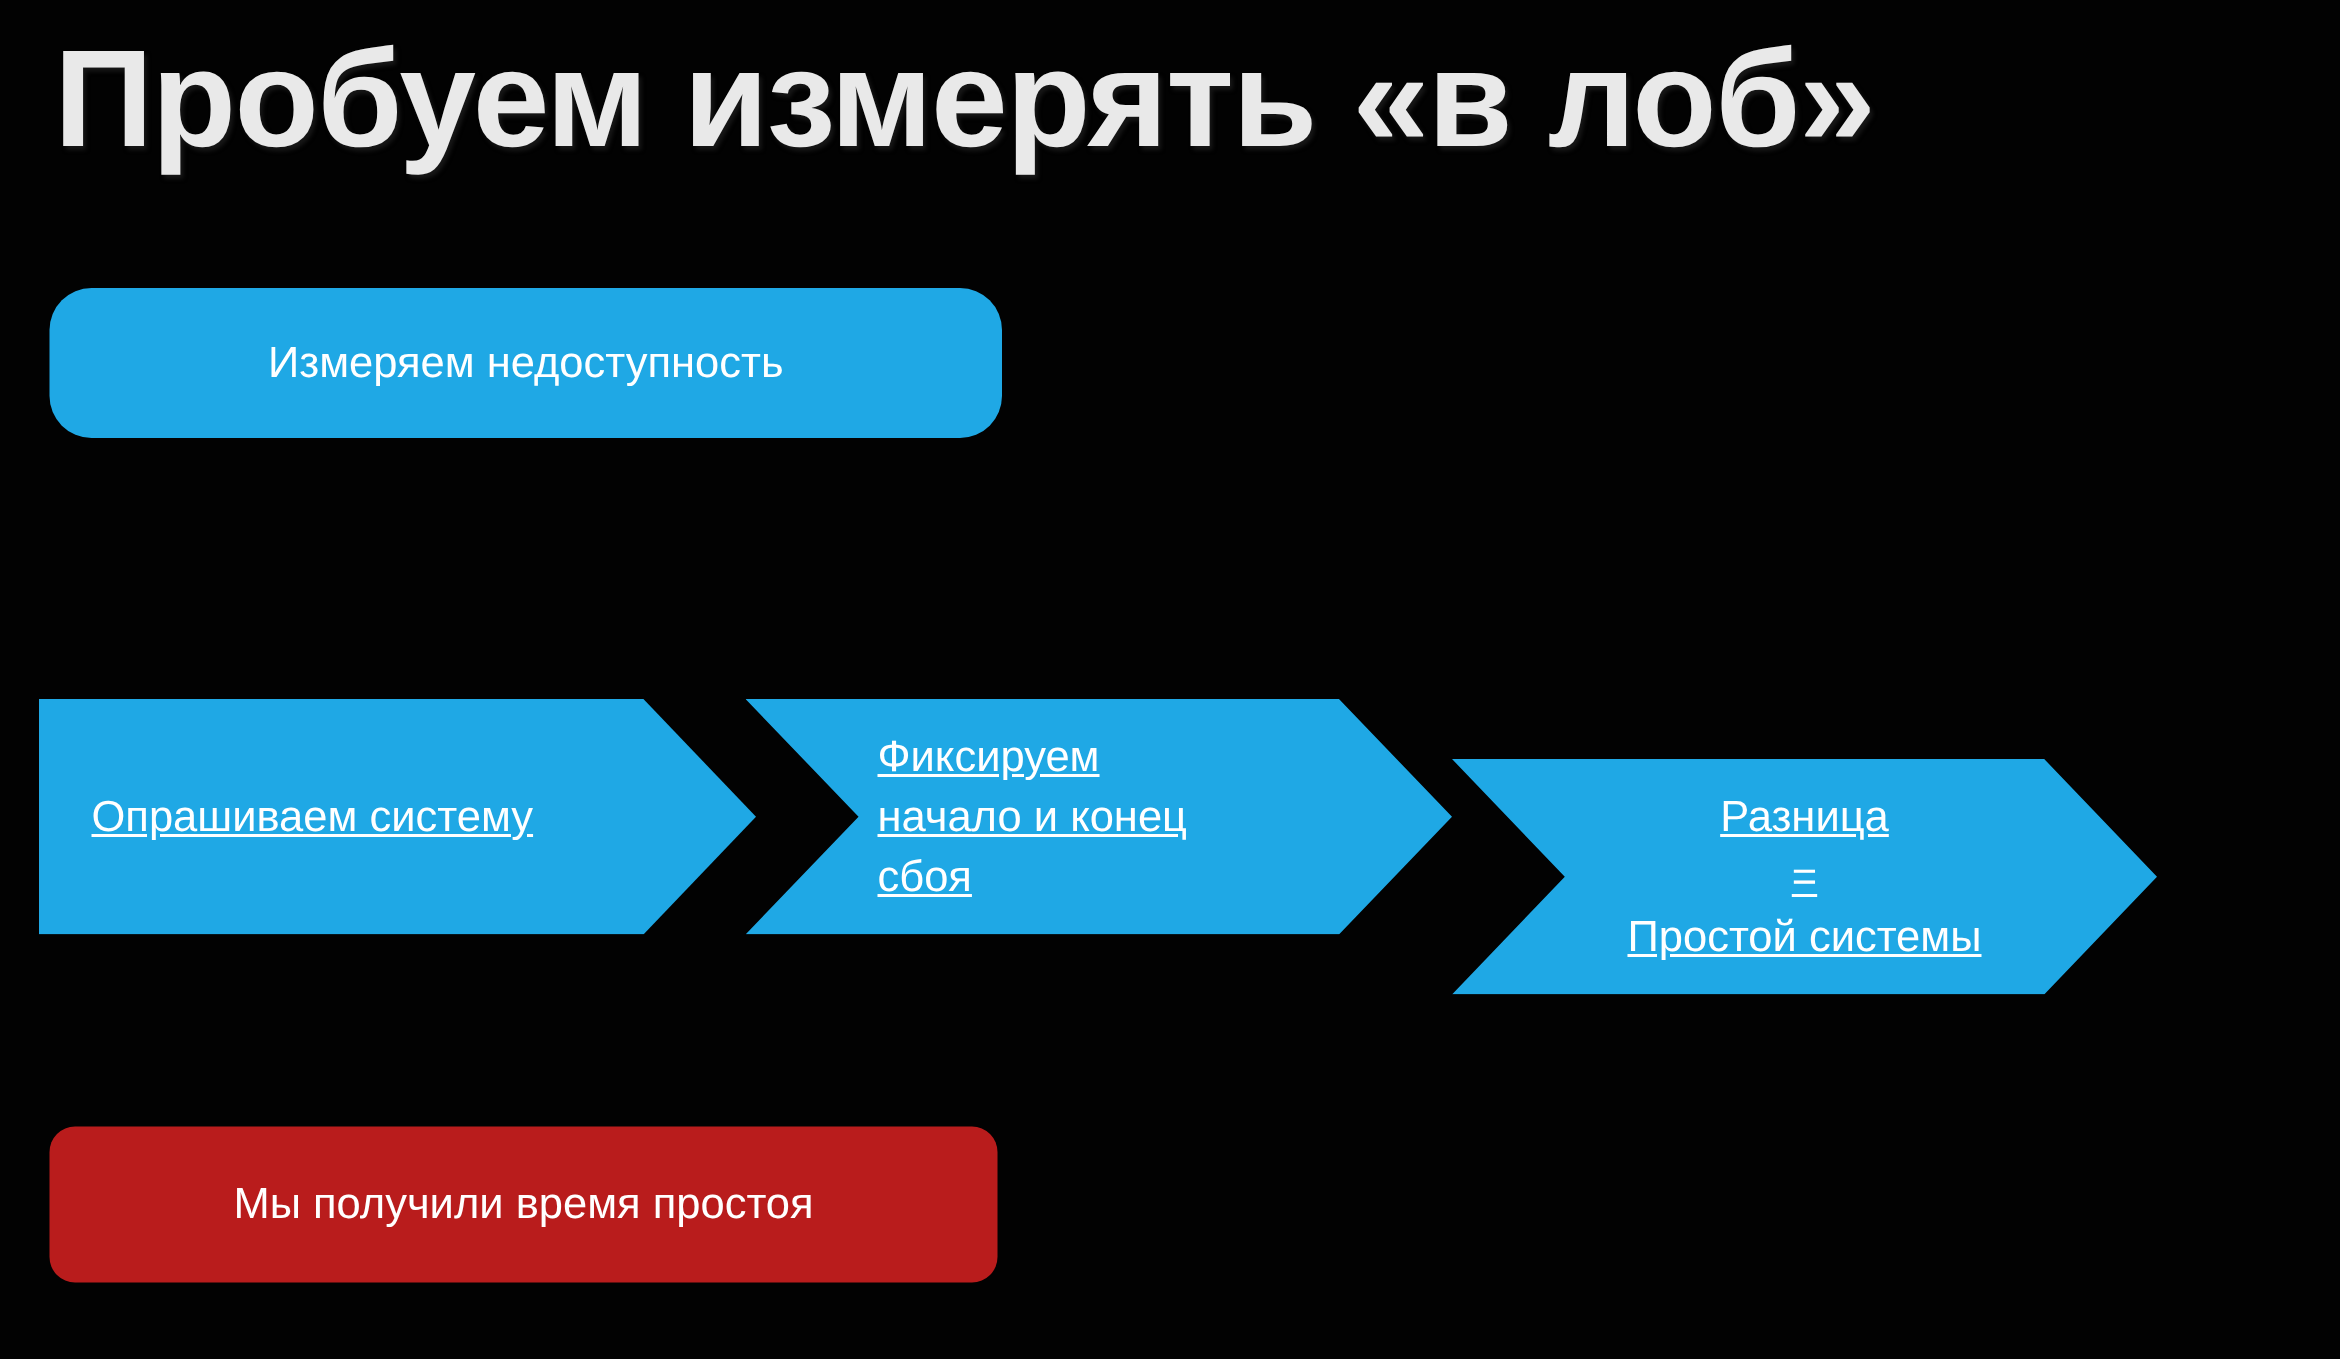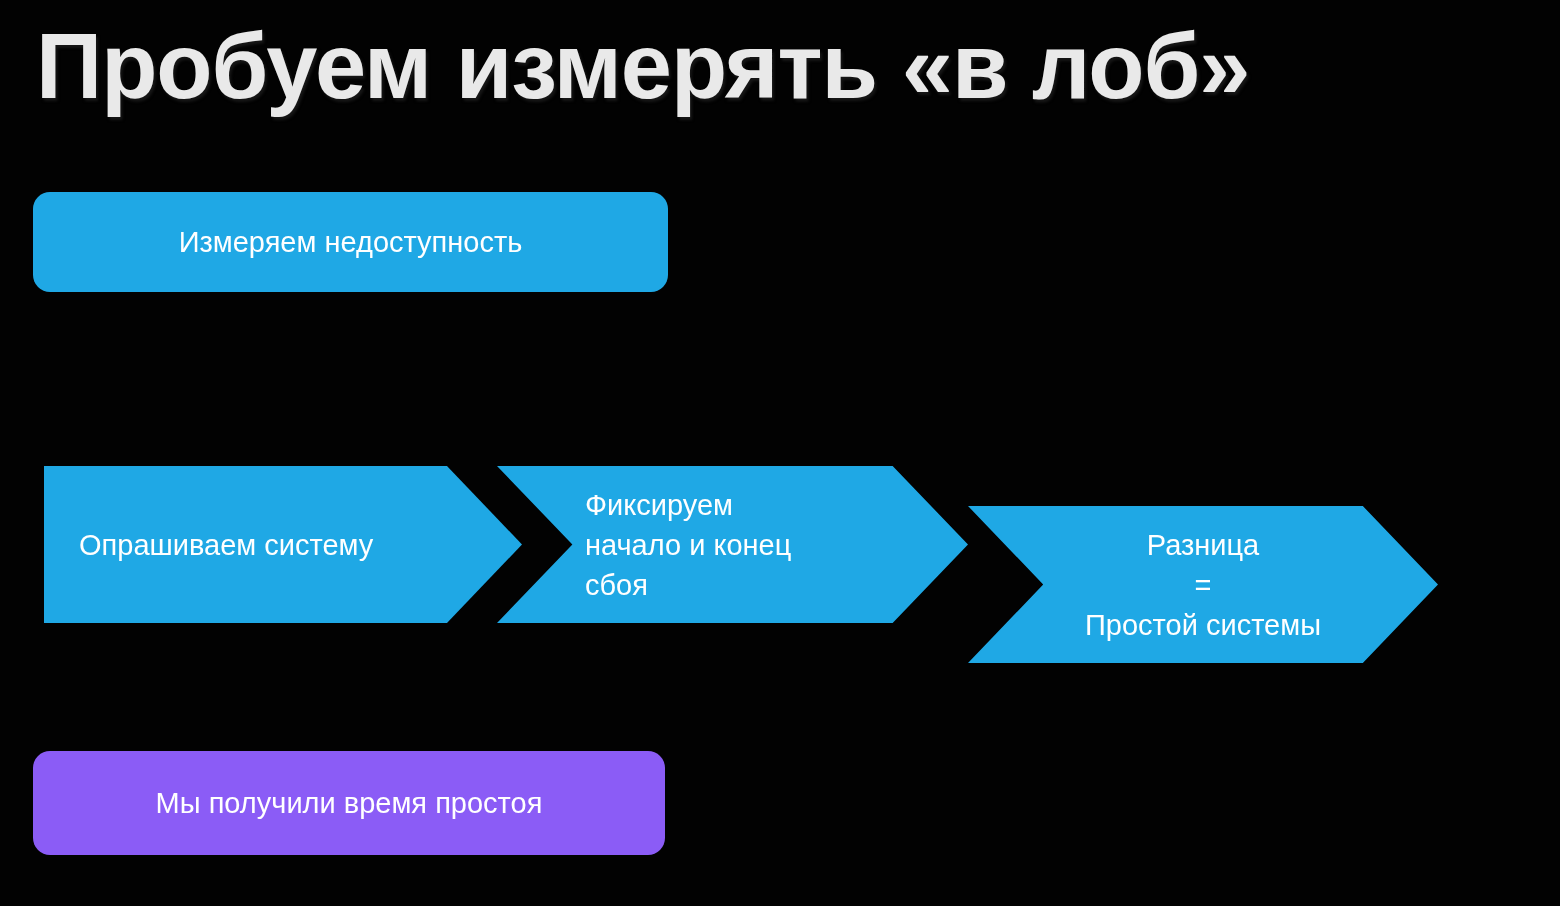--- a/index.html
+++ b/index.html
@@ -40,43 +40,45 @@
     font-size: 29px;
     text-align: center;
     white-space: pre-line;
   }
   .pill-blue {
     left: 33px;
     top: 192px;
     width: 635px;
     height: 100px;
     background: #1fa8e5;
+    border-radius: 28px;
   }
   .pill-green {
     left: 33px;
     top: 751px;
     width: 632px;
     height: 104px;
-    background: #8b5cf6;
+    background: #b91c1c;
   }
   .arrow {
     position: absolute;
     box-sizing: border-box;
     top: 466px;
     height: 157px;
     background: #1fa8e5;
     display: flex;
     align-items: center;
     color: #ffffff;
     font-size: 29px;
     line-height: 40px;
     white-space: pre-line;
+    text-decoration: underline;
   }
   .arrow-1 {
-    left: 44px;
+    left: 26px;
     width: 478px;
     padding-left: 35px;
     clip-path: polygon(0 0, 84.3% 0, 100% 50%, 84.3% 100%, 0 100%);
   }
   .arrow-2 {
     left: 497px;
     width: 471px;
     padding-left: 88px;
     clip-path: polygon(0 0, 84% 0, 100% 50%, 84% 100%, 0 100%, 16% 50%);
   }

